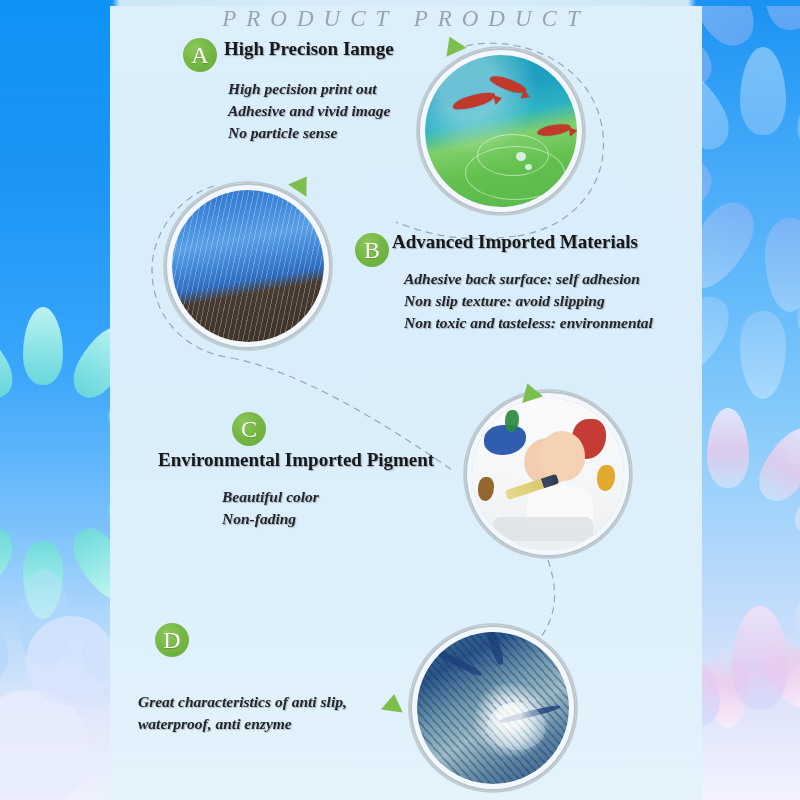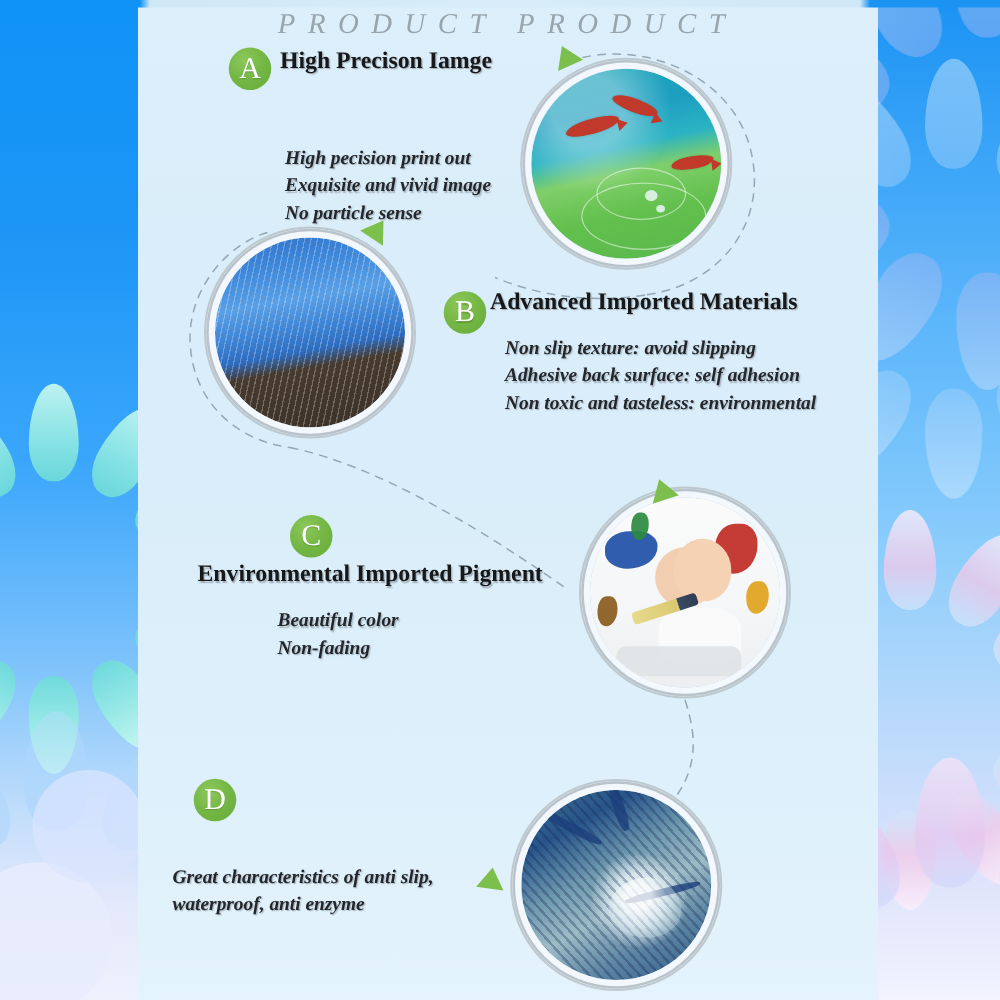--- a/index.html
+++ b/index.html
@@ -289,31 +289,31 @@
       <div class="vein" style="left:10%;top:18%;width:52px;height:7px;transform:rotate(28deg);"></div>
       <div class="vein" style="left:38%;top:6%;width:40px;height:9px;transform:rotate(72deg);"></div>
       <div class="vein" style="left:54%;top:52%;width:62px;height:6px;transform:rotate(-14deg);"></div>
       <div class="drop"></div>
     </div>
   </div>
   <div class="arrow" style="left:382px;top:694px;border-left:11px solid transparent;border-right:11px solid transparent;border-bottom:17px solid #7cbf4d;transform:rotate(8deg);"></div>
 
   <div class="badge" style="left:183px;top:38px;">A</div>
   <div class="head" style="left:224px;top:38px;">High Precison Iamge</div>
-  <div class="body" style="left:228px;top:78px;margin-top:38px;">
+  <div class="body" style="left:228px;top:78px;">
     <div>High pecision print out</div>
-    <div>Exquisite and vivid image</div>
+    <div>Adhesive and vivid image</div>
     <div>No particle sense</div>
   </div>
 
   <div class="badge" style="left:355px;top:233px;">B</div>
   <div class="head" style="left:392px;top:231px;text-align:center;">Advanced Imported Materials</div>
   <div class="body" style="left:404px;top:268px;">
+    <div>Adhesive back surface: self adhesion</div>
     <div>Non slip texture: avoid slipping</div>
-    <div>Adhesive back surface: self adhesion</div>
     <div>Non toxic and tasteless: environmental</div>
   </div>
 
   <div class="badge" style="left:232px;top:412px;">C</div>
   <div class="head" style="left:158px;top:449px;">Environmental Imported Pigment</div>
   <div class="body" style="left:222px;top:486px;">
     <div>Beautiful color</div>
     <div>Non-fading</div>
   </div>
 

